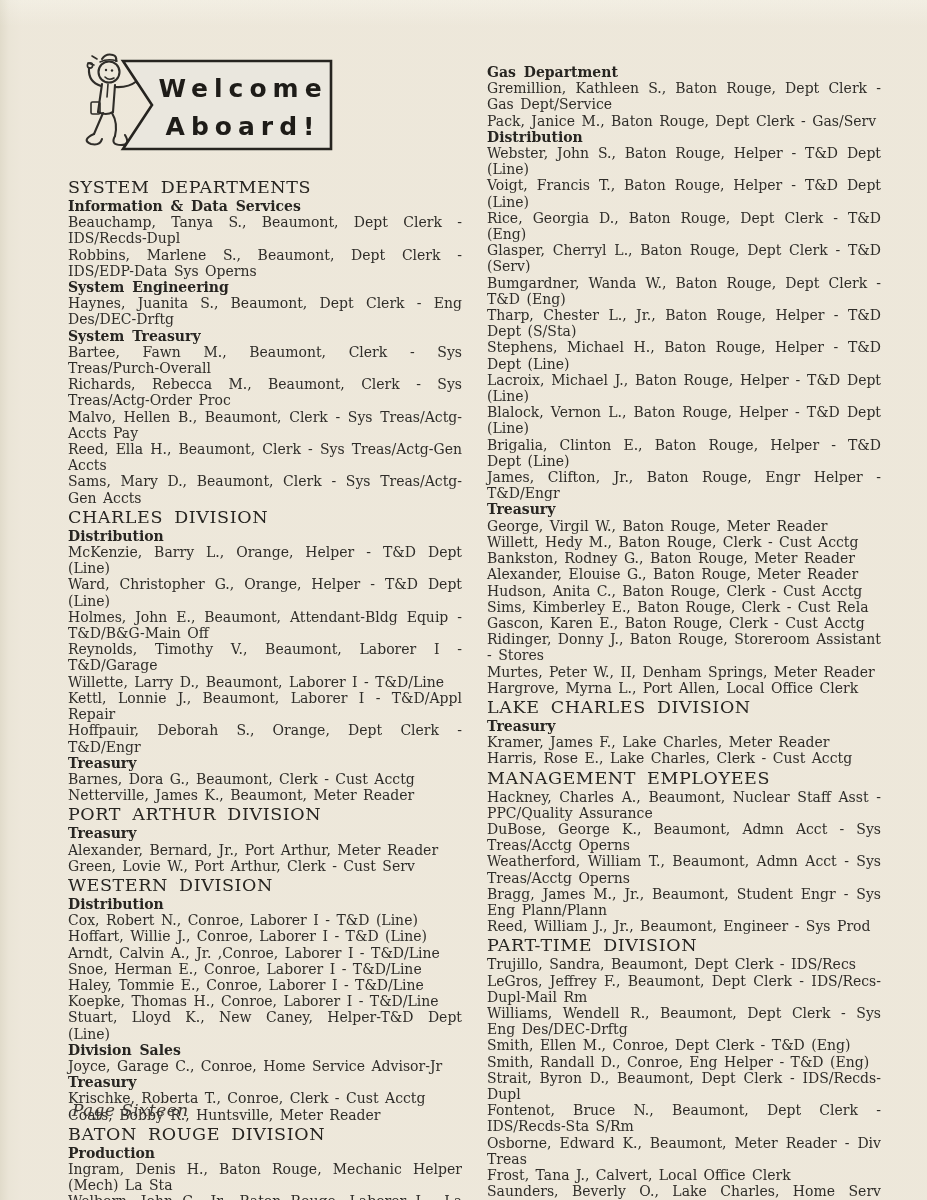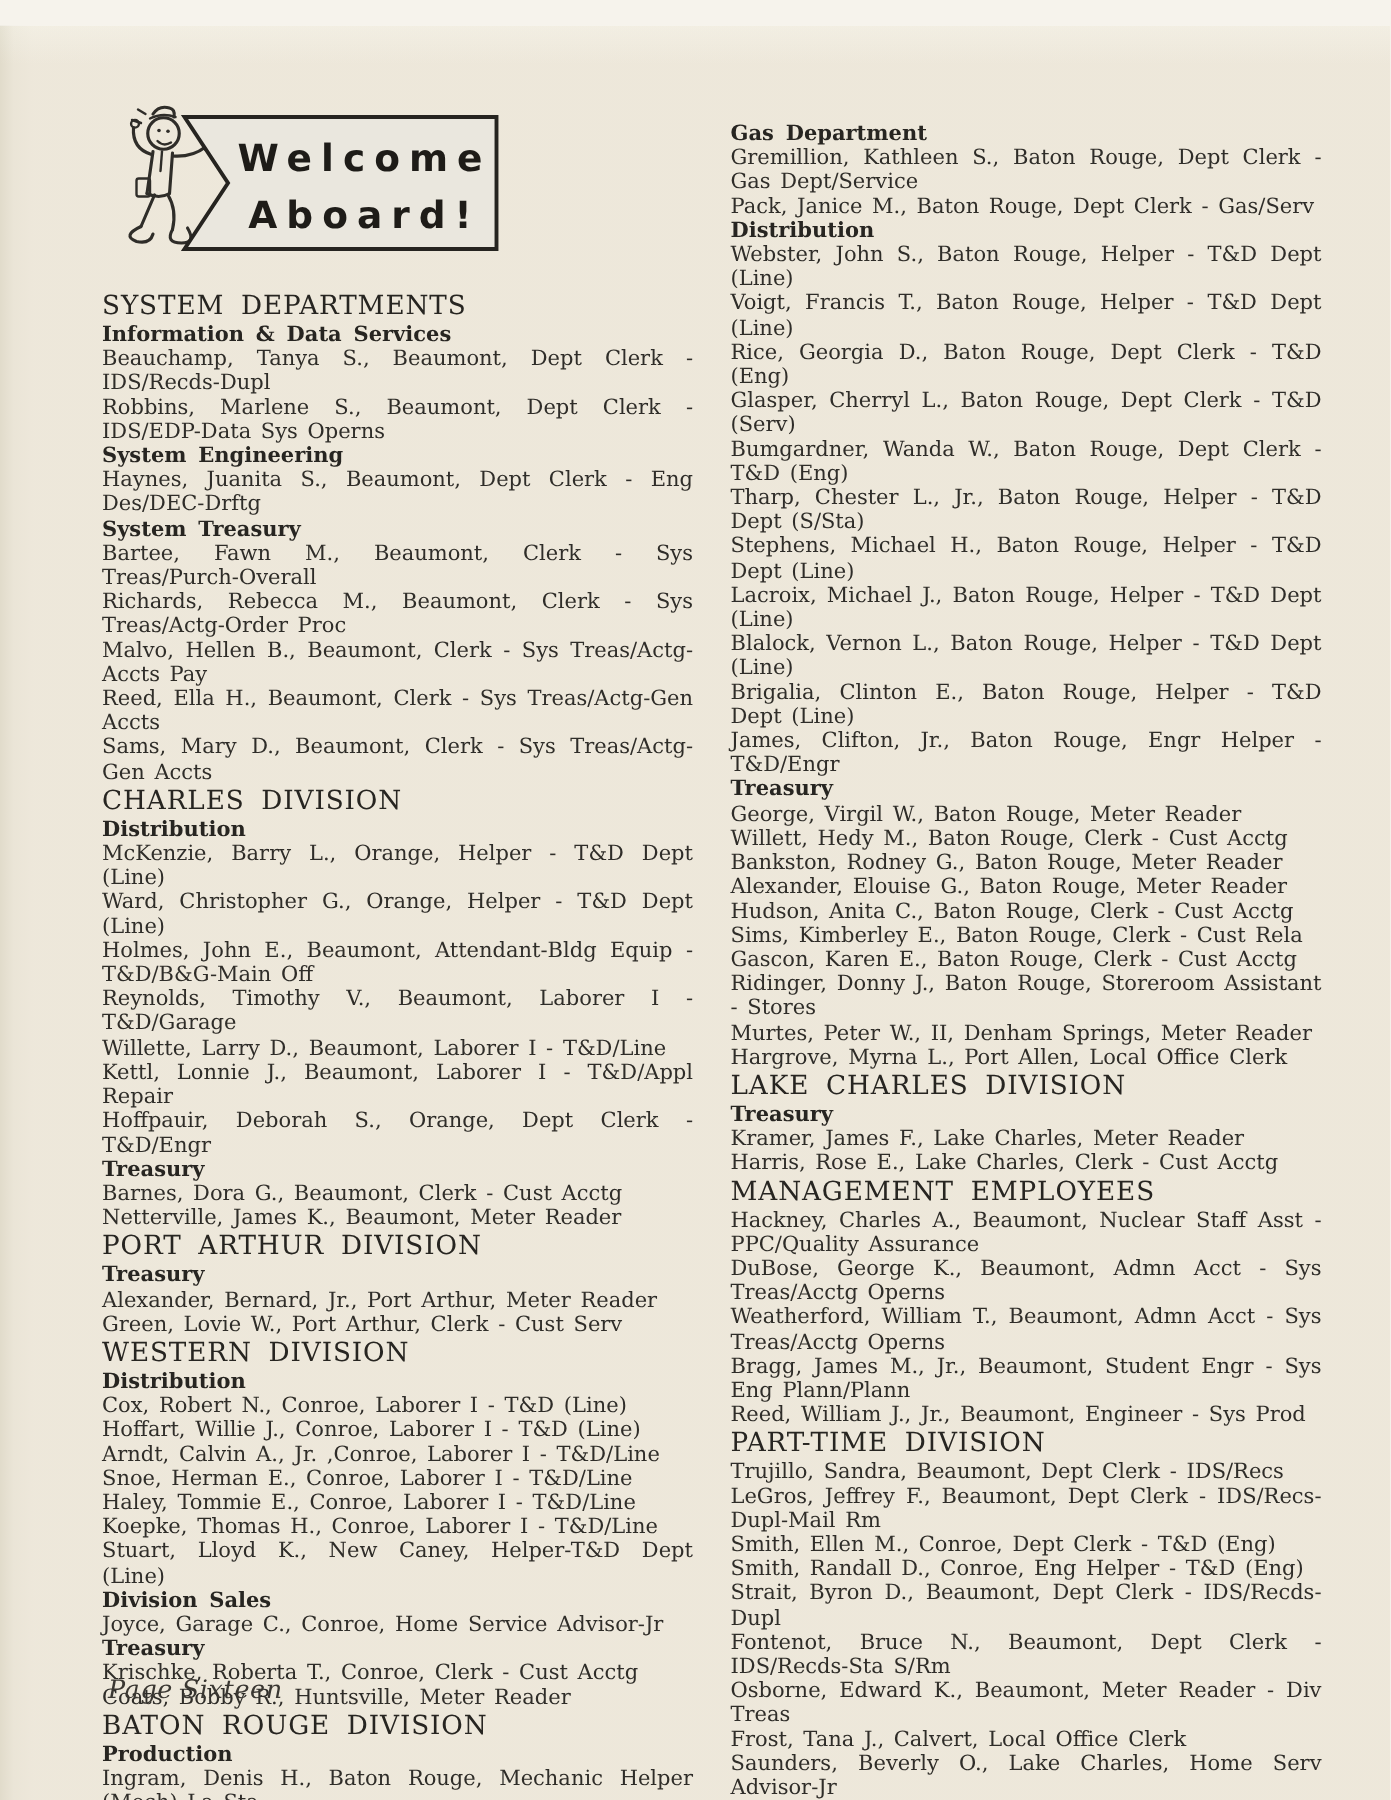--- a/index.html
+++ b/index.html
@@ -9,21 +9,20 @@
     font-family:"DejaVu Serif","Liberation Serif",serif;
     color:#2f2d29;
     position:relative;
     overflow:hidden;
   }
   .page{
     position:absolute;inset:0;
     background:linear-gradient(90deg,#e9e6db 0px,#f3f0e8 9px,#f6f3ec 22px),
                linear-gradient(180deg,#fbfaf5 0px,#f6f3ec 26px);
     background-blend-mode:multiply;
-    margin-top:17px;
   }
   .banner-area{position:absolute;left:58px;top:48px;width:290px;height:120px;}
   .mascot{position:absolute;left:0;top:2px;}
   .banner{position:absolute;left:62px;top:10px;}
   .banner text{
     font-family:"DejaVu Sans","Liberation Sans",sans-serif;
     font-weight:bold;font-size:25px;letter-spacing:6px;fill:#1e1c18;
   }
   .col{position:absolute;width:394px;}
   .col-left{left:68px;top:176px;}
@@ -173,20 +172,21 @@
       <div class="entry">Harris, Rose E., Lake Charles, Clerk - Cust Acctg</div>
       <div class="division-heading">MANAGEMENT EMPLOYEES</div>
       <div class="entry">Hackney, Charles A., Beaumont, Nuclear Staff Asst - PPC/Quality Assurance</div>
       <div class="entry">DuBose, George K., Beaumont, Admn Acct - Sys Treas/Acctg Operns</div>
       <div class="entry">Weatherford, William T., Beaumont, Admn Acct - Sys Treas/Acctg Operns</div>
       <div class="entry">Bragg, James M., Jr., Beaumont, Student Engr - Sys Eng Plann/Plann</div>
       <div class="entry">Reed, William J., Jr., Beaumont, Engineer - Sys Prod</div>
       <div class="division-heading">PART-TIME DIVISION</div>
       <div class="entry">Trujillo, Sandra, Beaumont, Dept Clerk - IDS/Recs</div>
       <div class="entry">LeGros, Jeffrey F., Beaumont, Dept Clerk - IDS/Recs-Dupl-Mail Rm</div>
+      <div class="entry">Williams, Wendell R., Beaumont, Dept Clerk - Sys Eng Des/DEC-Drftg</div>
       <div class="entry">Smith, Ellen M., Conroe, Dept Clerk - T&amp;D (Eng)</div>
       <div class="entry">Smith, Randall D., Conroe, Eng Helper - T&amp;D (Eng)</div>
       <div class="entry">Strait, Byron D., Beaumont, Dept Clerk - IDS/Recds-Dupl</div>
       <div class="entry">Fontenot, Bruce N., Beaumont, Dept Clerk - IDS/Recds-Sta S/Rm</div>
       <div class="entry">Osborne, Edward K., Beaumont, Meter Reader - Div Treas</div>
       <div class="entry">Frost, Tana J., Calvert, Local Office Clerk</div>
       <div class="entry">Saunders, Beverly O., Lake Charles, Home Serv Advisor-Jr</div>
     </div>
 
   <div class="footer">Page Sixteen</div>

